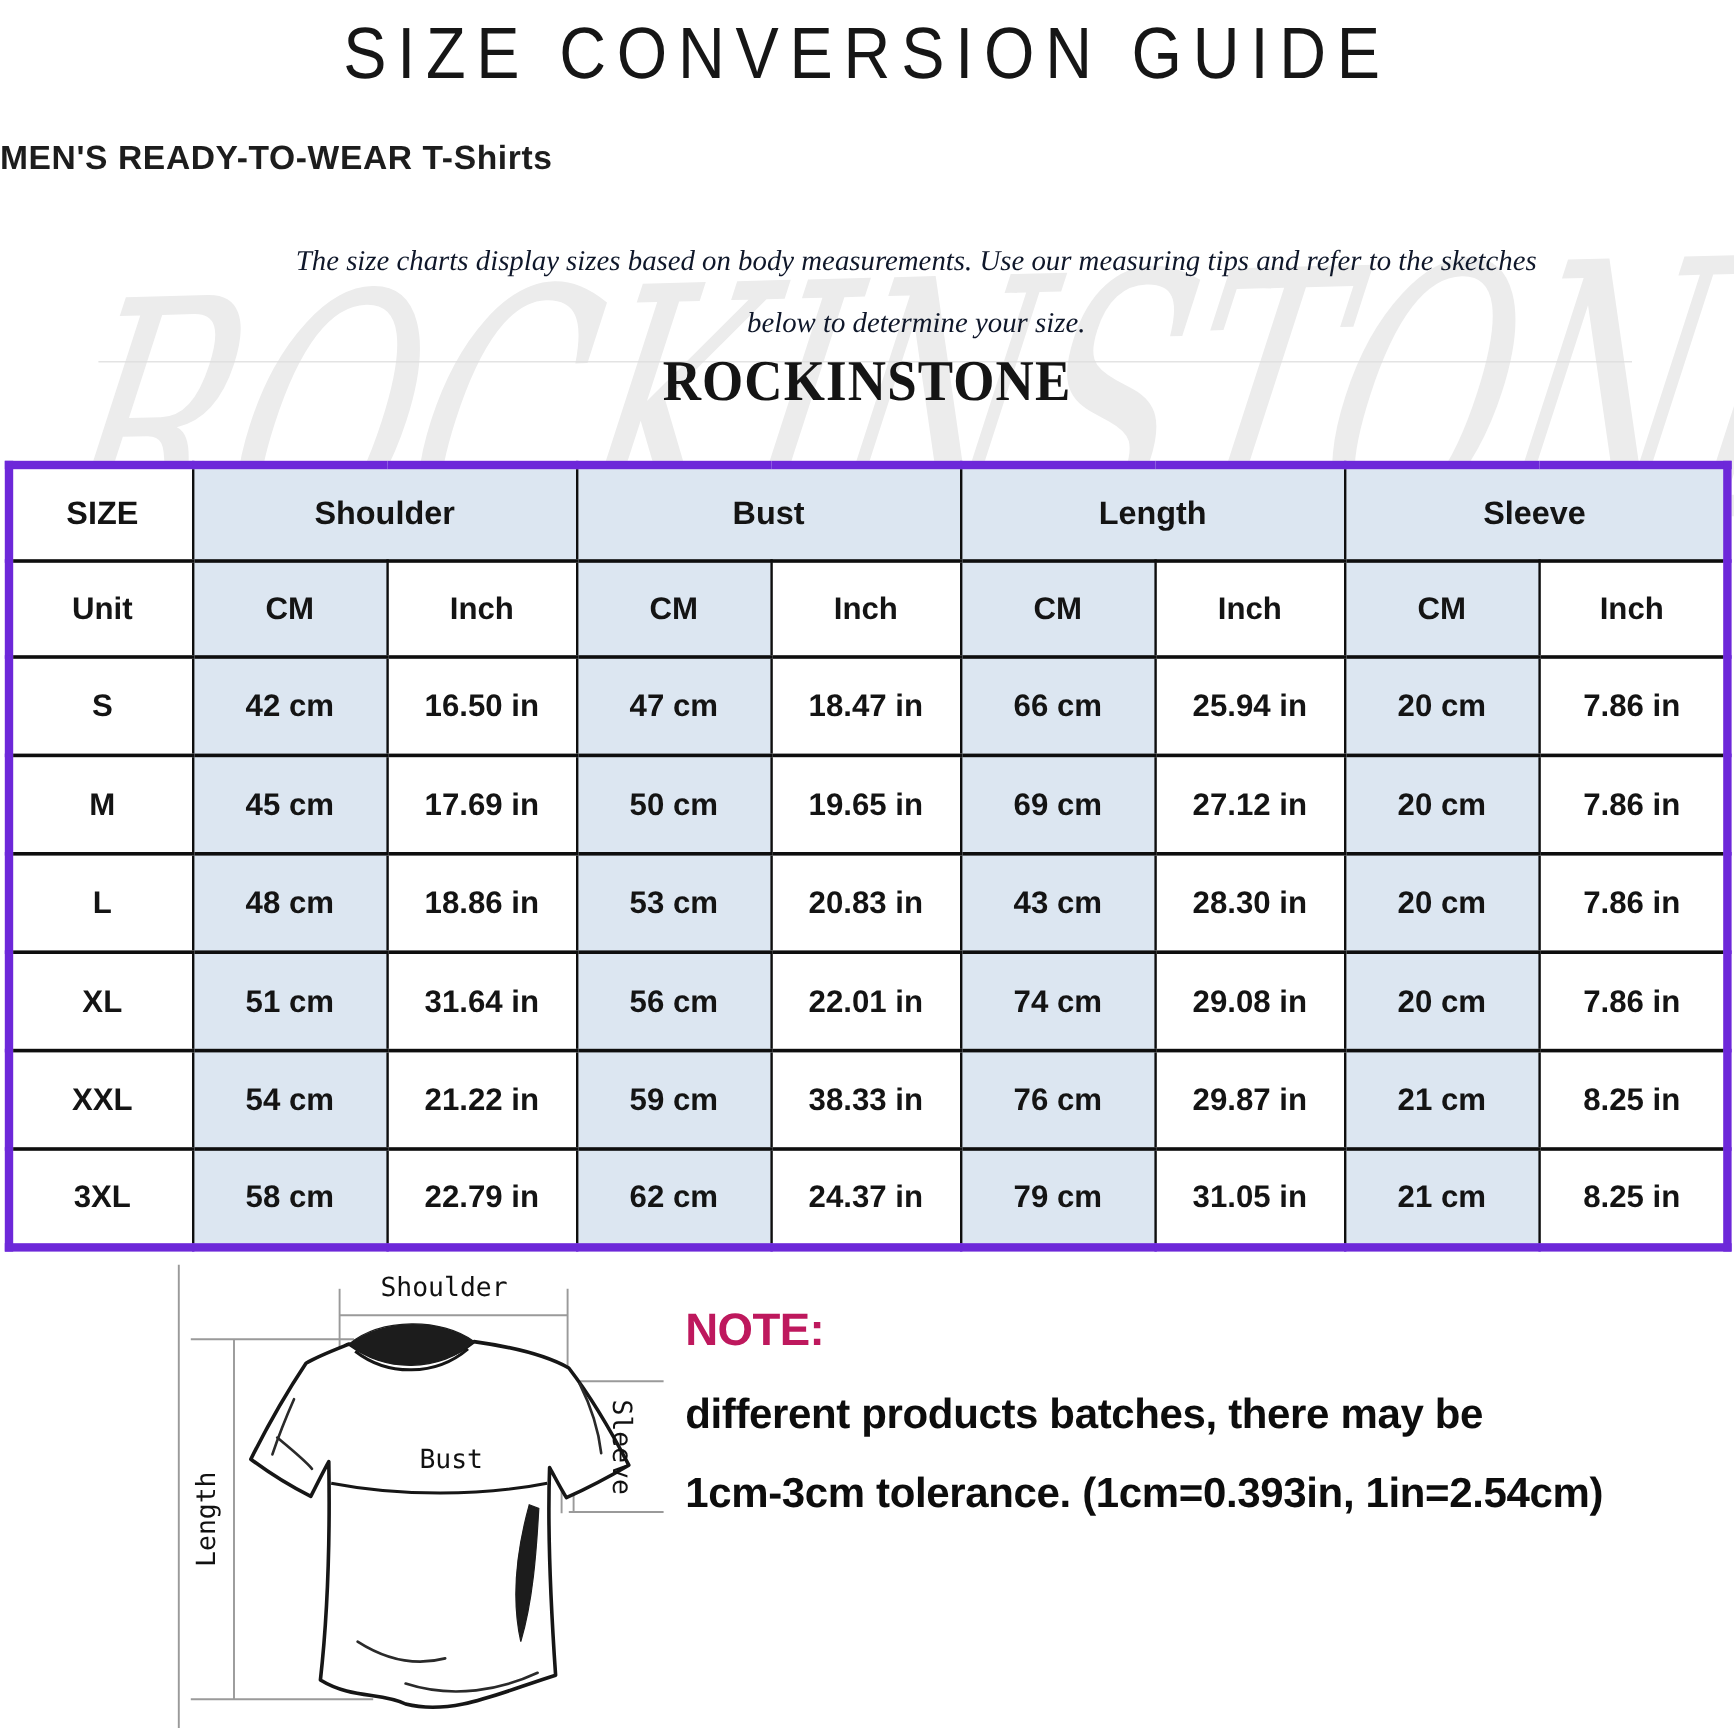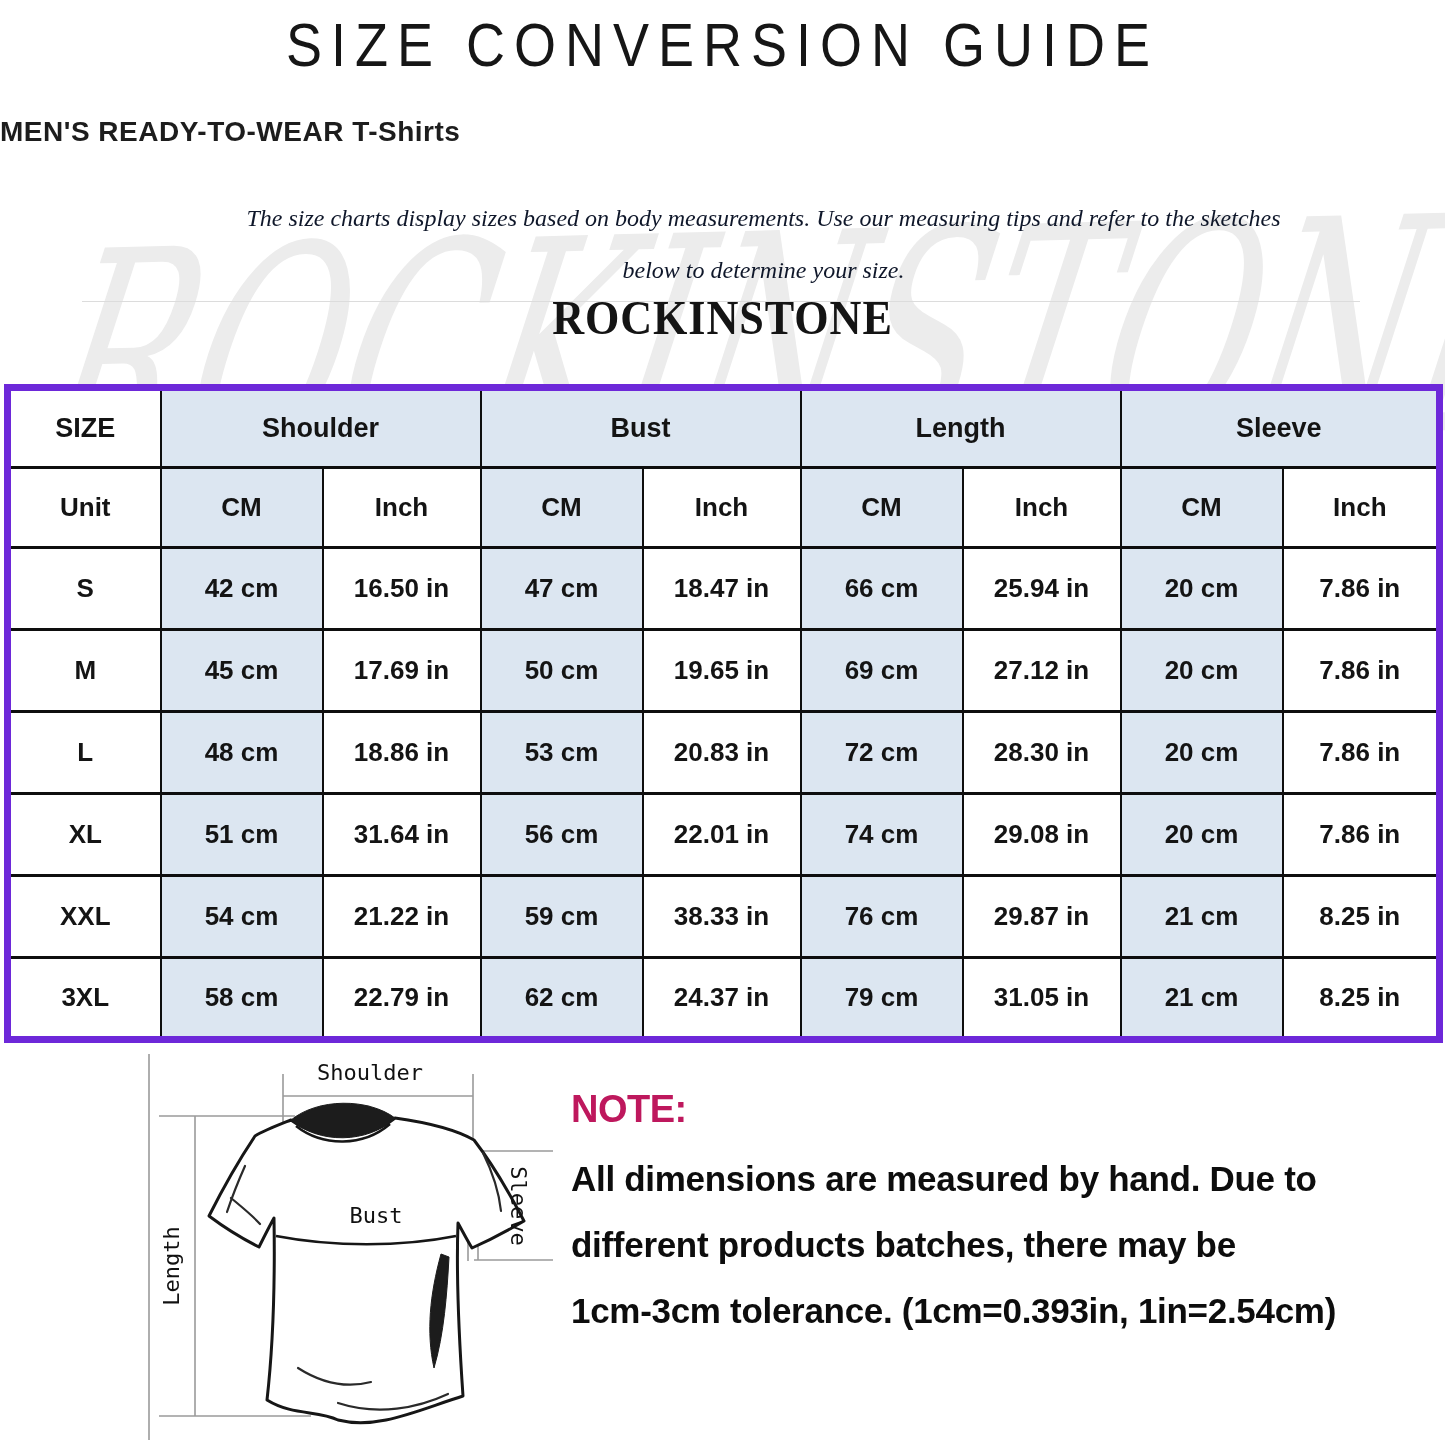--- a/index.html
+++ b/index.html
@@ -115,21 +115,21 @@
     <td>27.12 in</td>
     <td class="blue">20 cm</td>
     <td>7.86 in</td>
   </tr>
   <tr class="data-row">
     <td>L</td>
     <td class="blue">48 cm</td>
     <td>18.86 in</td>
     <td class="blue">53 cm</td>
     <td>20.83 in</td>
-    <td class="blue">72 cm</td>
+    <td class="blue">43 cm</td>
     <td>28.30 in</td>
     <td class="blue">20 cm</td>
     <td>7.86 in</td>
   </tr>
   <tr class="data-row">
     <td>XL</td>
     <td class="blue">51 cm</td>
     <td>31.64 in</td>
     <td class="blue">56 cm</td>
     <td>22.01 in</td>
@@ -217,16 +217,15 @@
 
     <text x="237" y="32" text-anchor="middle" font-family="DejaVu Sans Mono, monospace" font-size="22" fill="#111">Shoulder</text>
     <text x="243" y="175" text-anchor="middle" font-family="DejaVu Sans Mono, monospace" font-size="22" fill="#111">Bust</text>
     <text x="46" y="218" text-anchor="middle" font-family="DejaVu Sans Mono, monospace" font-size="22" fill="#111" transform="rotate(-90 46 218)">Length</text>
     <text x="378" y="158" text-anchor="middle" font-family="DejaVu Sans Mono, monospace" font-size="22" fill="#111" transform="rotate(90 378 158)">Sleeve</text>
   </svg>
 </div>
 
 <div class="note-block">
   <div class="note-heading">NOTE:</div>
-  <div class="note-line">All dimensions are measured by hand. Due to</div>
   <div class="note-line">different products batches, there may be</div>
   <div class="note-line">1cm-3cm tolerance. (1cm=0.393in, 1in=2.54cm)</div>
 </div>
 
 </body></html>

